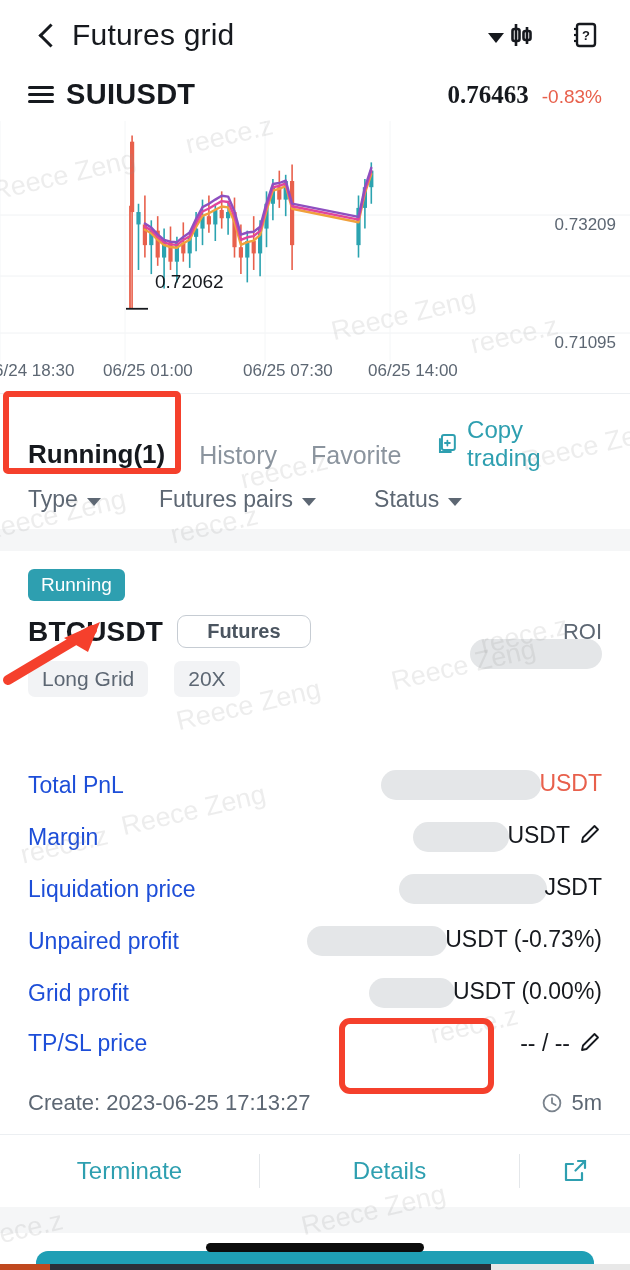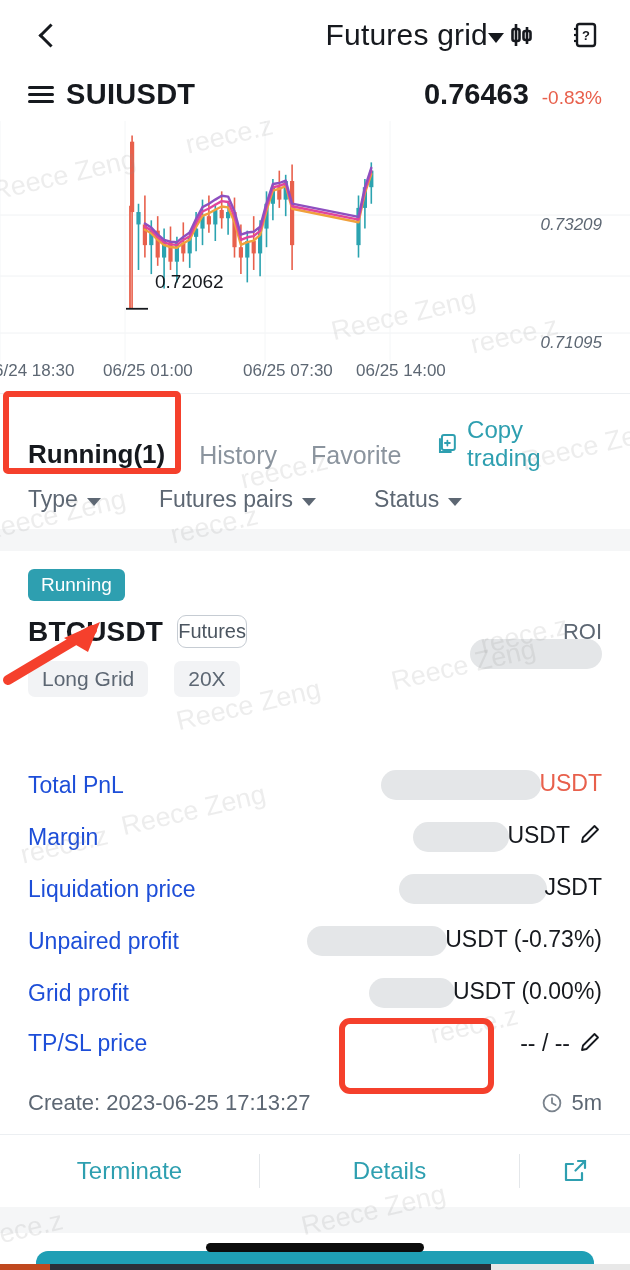--- a/index.html
+++ b/index.html
@@ -14,40 +14,40 @@
   
   .wm-layer { position:absolute; inset:0; pointer-events:none; z-index:6; overflow:hidden; }
   .wm { position:absolute; color:rgba(140,140,140,0.16); font-size:27px;
         transform:rotate(-13deg); white-space:nowrap; font-family:"Liberation Sans", sans-serif; }
 
   
   .topbar { position:relative; height:70px; display:flex; align-items:center; padding:0 28px; }
   .back-btn { width:44px; height:44px; display:flex; align-items:center; justify-content:center; }
   .back-chev { width:17px; height:17px; border-left:3.2px solid #16191e; border-bottom:3.2px solid #16191e;
                transform:rotate(45deg); }
-  .nav-title-wrap { flex:1; display:flex; align-items:center; justify-content:flex-end; gap:0; }
+  .nav-title-wrap { flex:1; display:flex; align-items:center; justify-content:space-between; gap:0; }
   .nav-title { font-size:30px; color:#16191e; letter-spacing:0.2px; }
   .caret-down { width:0; height:0; border-left:8px solid transparent; border-right:8px solid transparent;
                 border-top:10px solid #16191e; margin-top:5px; }
   .nav-actions { display:flex; align-items:center; gap:30px; }
   .nav-icn { width:34px; height:34px; display:flex; align-items:center; justify-content:center; }
 
   
   .symrow { display:flex; align-items:center; padding:8px 28px 10px 28px;text-align:right; }
   .ham { display:flex; flex-direction:column; justify-content:space-between; width:26px; height:17px; margin-right:12px; }
   .ham i { display:block; height:2.6px; background:#16191e; border-radius:2px; }
   .sym-name { font-size:29px; font-weight:bold; color:#16191e; letter-spacing:0.3px; }
   .sym-right { margin-left:auto; display:flex; align-items:baseline; gap:13px; }
-  .sym-price { font-size:29px; font-weight:bold; color:#16191e; }
+  .sym-price { font-size:25px; font-weight:bold; color:#16191e;font-family:Liberation Serif, serif; }
   .sym-chg { font-size:19px; }
 
   
   .chartzone { position:relative; height:240px; width:630px; }
   .chart-svg { position:absolute; inset:0; }
-  .ylab { position:absolute; right:28px; font-size:17px; color:#5d6773;font-style:italic; }
+  .ylab { position:absolute; right:14px; font-size:17px; color:#5d6773; }
   .price-tag { position:absolute; font-size:19px; color:#16191e; font-weight:500; }
   .xaxis { position:relative; height:32px; }
   .xlab { position:absolute; font-size:17px; color:#5d6773; top:0; }
   .chart-sep { height:1px; background:#eceff2; }
 
   
   .tabs { display:flex; align-items:flex-end; padding:22px 28px 0 28px; gap:34px; }
   .tab { font-size:25px; color:#8b949e; padding-bottom:2px; }
   .tab.active { color:#16191e; font-weight:bold; font-size:26px; }
   .copy-trading { margin-left:auto; display:flex; align-items:center; gap:8px; color:#2e9fb0; font-size:24px; }
@@ -59,21 +59,21 @@
 
   .band { height:22px; background:#f5f6f7; }
 
   
   .card { padding:18px 28px 0 28px; position:relative; }
   .badge { display:inline-block; background:#2e9fb0; color:#fff; font-size:19px;
            padding:5px 13px; border-radius:6px; }
   .pairline { display:flex; align-items:center; margin-top:14px; }
   .pair { font-size:28px; font-weight:bold; color:#16191e; letter-spacing:0.2px; }
   .tag-outline { margin-left:14px; border:1.6px solid #c6ccd3; border-radius:9px;
-                 padding:4px 0; font-size:20px; color:#4b5560; }
+                 padding:4px 29px; font-size:20px; color:#4b5560;font-weight:bold; }
   .roi-label { margin-left:auto; font-size:22px; color:#5d6773; }
   .chips { display:flex; gap:26px; margin-top:13px; position:relative; }
   .chip { background:#f2f3f5; color:#5d6773; font-size:21px; padding:6px 14px; border-radius:7px; }
   .redact { background:#e4e6e8; border-radius:16px; display:inline-block; }
   .roi-redact { position:absolute; right:28px; top:88px; width:132px; height:30px; }
 
   .rows { margin-top:62px; }
   .drow { display:flex; align-items:center; padding:11px 28px; }
   .dlabel { font-size:23px; color:#1d4ed8; }
   .dval { margin-left:auto; display:flex; align-items:flex-start; gap:8px; font-size:23px; color:#16191e; }
@@ -229,21 +229,21 @@
         <path d="M126 187.7793103448273 L148 187.7793103448273" stroke="#16191e" stroke-width="1.8"></path>
       </svg>
     <span class="ylab" id="ytick0" style="top:94px;">0.73209</span>
     <span class="ylab" id="ytick1" style="top:212px;">0.71095</span>
     <span class="price-tag" style="left:155px; top:150px;">0.72062</span>
   </div>
   <div class="xaxis">
     <span class="xlab" style="left:-6px;">6/24 18:30</span>
     <span class="xlab" style="left:103px;">06/25 01:00</span>
     <span class="xlab" style="left:243px;">06/25 07:30</span>
-    <span class="xlab" style="left:356px;">06/25 14:00</span>
+    <span class="xlab" style="left:368px;">06/25 14:00</span>
   </div>
   <div class="chart-sep"></div>
 
   <div class="tabs">
     <span class="tab active">Running(1)</span>
     <span class="tab">History</span>
     <span class="tab">Favorite</span>
     <span class="copy-trading">
       <svg width="24" height="24" viewBox="0 0 24 24">
         <rect x="7" y="3" width="13" height="15" rx="2" fill="none" stroke="#2e9fb0" stroke-width="2"></rect>

